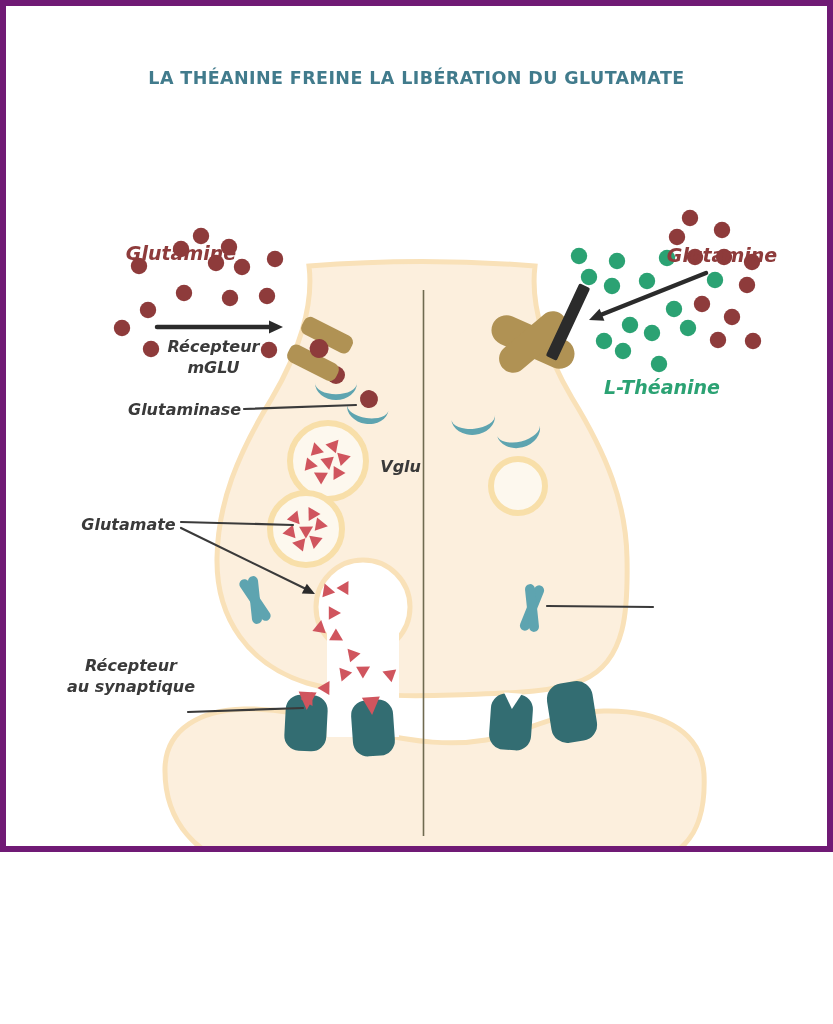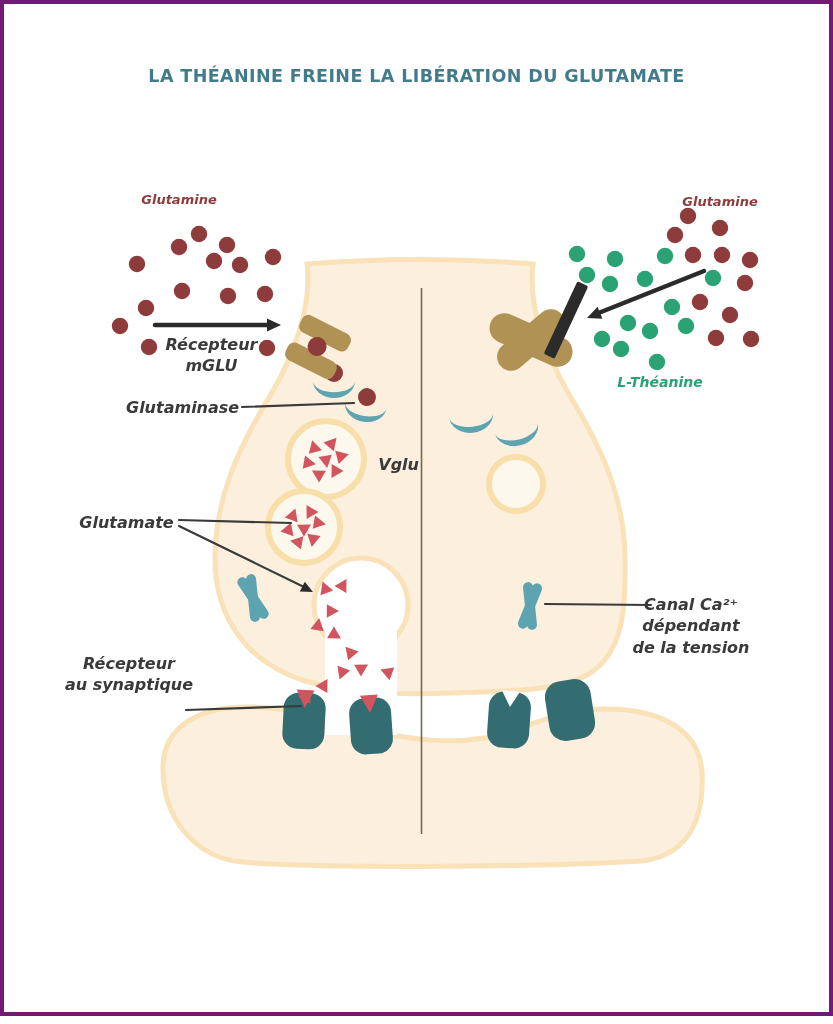--- a/index.html
+++ b/index.html
@@ -3,32 +3,32 @@
 <meta charset="utf-8">
 <style>
   :root{
     --title-teal:#417B8C; --dark-red:#8E3B3B; --green:#2BA273;
     --cream-fill:#FCEFDD; --cream-border:#F9E1B8;
     --vesicle-fill:#FDF8EE; --vesicle-ring:#F8DFA9;
     --triangle-red:#D0555E; --teal-light:#5EA4B0; --teal-dark:#336D72;
     --tan:#B09254; --ink:#3A3A3A; --black:#2B2B2B; --divider:#6F6A50;
   }
   html,body{margin:0;padding:0;background:#fff;}
-  #stage{position:relative;width:833px;height:1016px;background:#fff;
-         border:4px solid #701a75;box-sizing:border-box;overflow:hidden;
+  #stage{position:relative;width:833px;height:852px;background:#fff;
+         border:6px solid #701a75;box-sizing:border-box;overflow:hidden;
          font-family:"DejaVu Sans",sans-serif;}
   #art{position:absolute;left:0;top:0;}
   .title{position:absolute;top:62px;left:0;right:0;text-align:center;
          font:700 17.5px "DejaVu Sans",sans-serif;letter-spacing:.4px;
          color:var(--title-teal);}
   .lbl{position:absolute;font:italic 600 16px "DejaVu Sans",sans-serif;
        color:var(--ink);text-align:center;line-height:1.34;}
   .lbl span{display:block;text-align:center;}
-  .red{color:var(--dark-red);font-weight:700;font-size:13px;}
-  .green{color:var(--green);font-weight:700;font-size:14px;}
+  .red{color:var(--dark-red);font-weight:700;font-size:19px;margin-top:48px;}
+  .green{color:var(--green);font-weight:700;font-size:19px;}
   
   .cream{fill:var(--cream-fill);stroke:var(--cream-border);stroke-width:5;}
   .vesicle{fill:var(--vesicle-fill);stroke:var(--vesicle-ring);stroke-width:6;}
   .crescent{fill:var(--teal-light);}
   .tealdark{fill:var(--teal-dark);}
   .tan{fill:var(--tan);}
   .dotred{fill:var(--dark-red);}
   .tri-red{fill:var(--triangle-red);}
   .notch-white{fill:#ffffff;}
   .ptr{stroke:var(--ink);stroke-width:2.2;stroke-linecap:round;}
@@ -233,20 +233,15 @@
 
   <div class="lbl" style="left:345px;top:450px;width:70px;text-align:right;">Vglu</div>
 
   <div class="lbl" style="left:75px;top:508px;width:95px;">Glutamate</div>
 
   <div class="lbl" style="left:55px;top:649px;width:140px;">
     <span>Récepteur</span>
     <span>au synaptique</span>
   </div>
 
-  <div class="lbl" style="left:613px;top:590px;width:148px;">
-    <span>Canal Ca²⁺</span>
-    <span>dépendant</span>
-    <span>de la tension</span>
-  </div>
 
   <div class="lbl green" style="left:591px;top:369px;width:130px;">L-Théanine</div>
 </div>
 
 </body></html>

